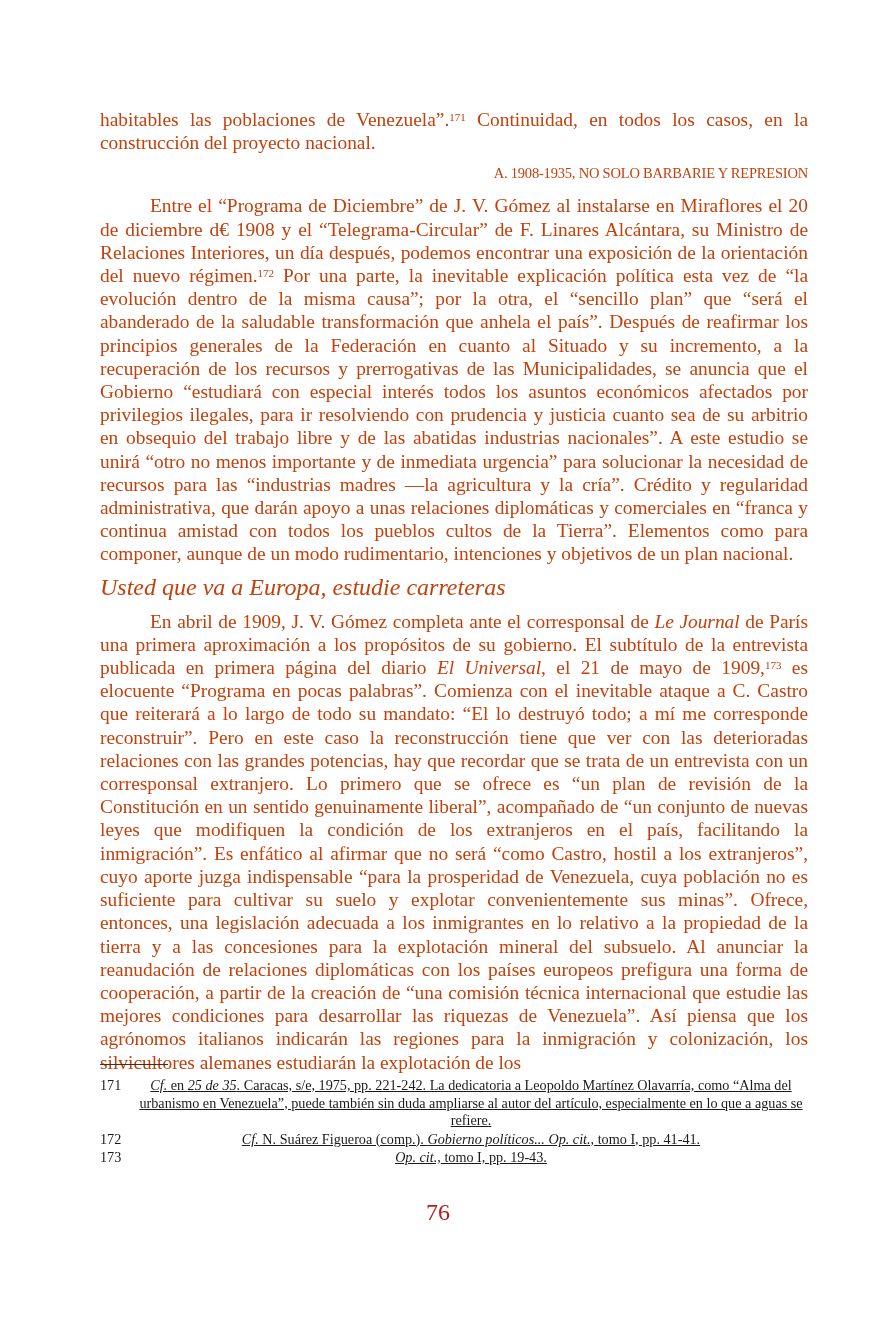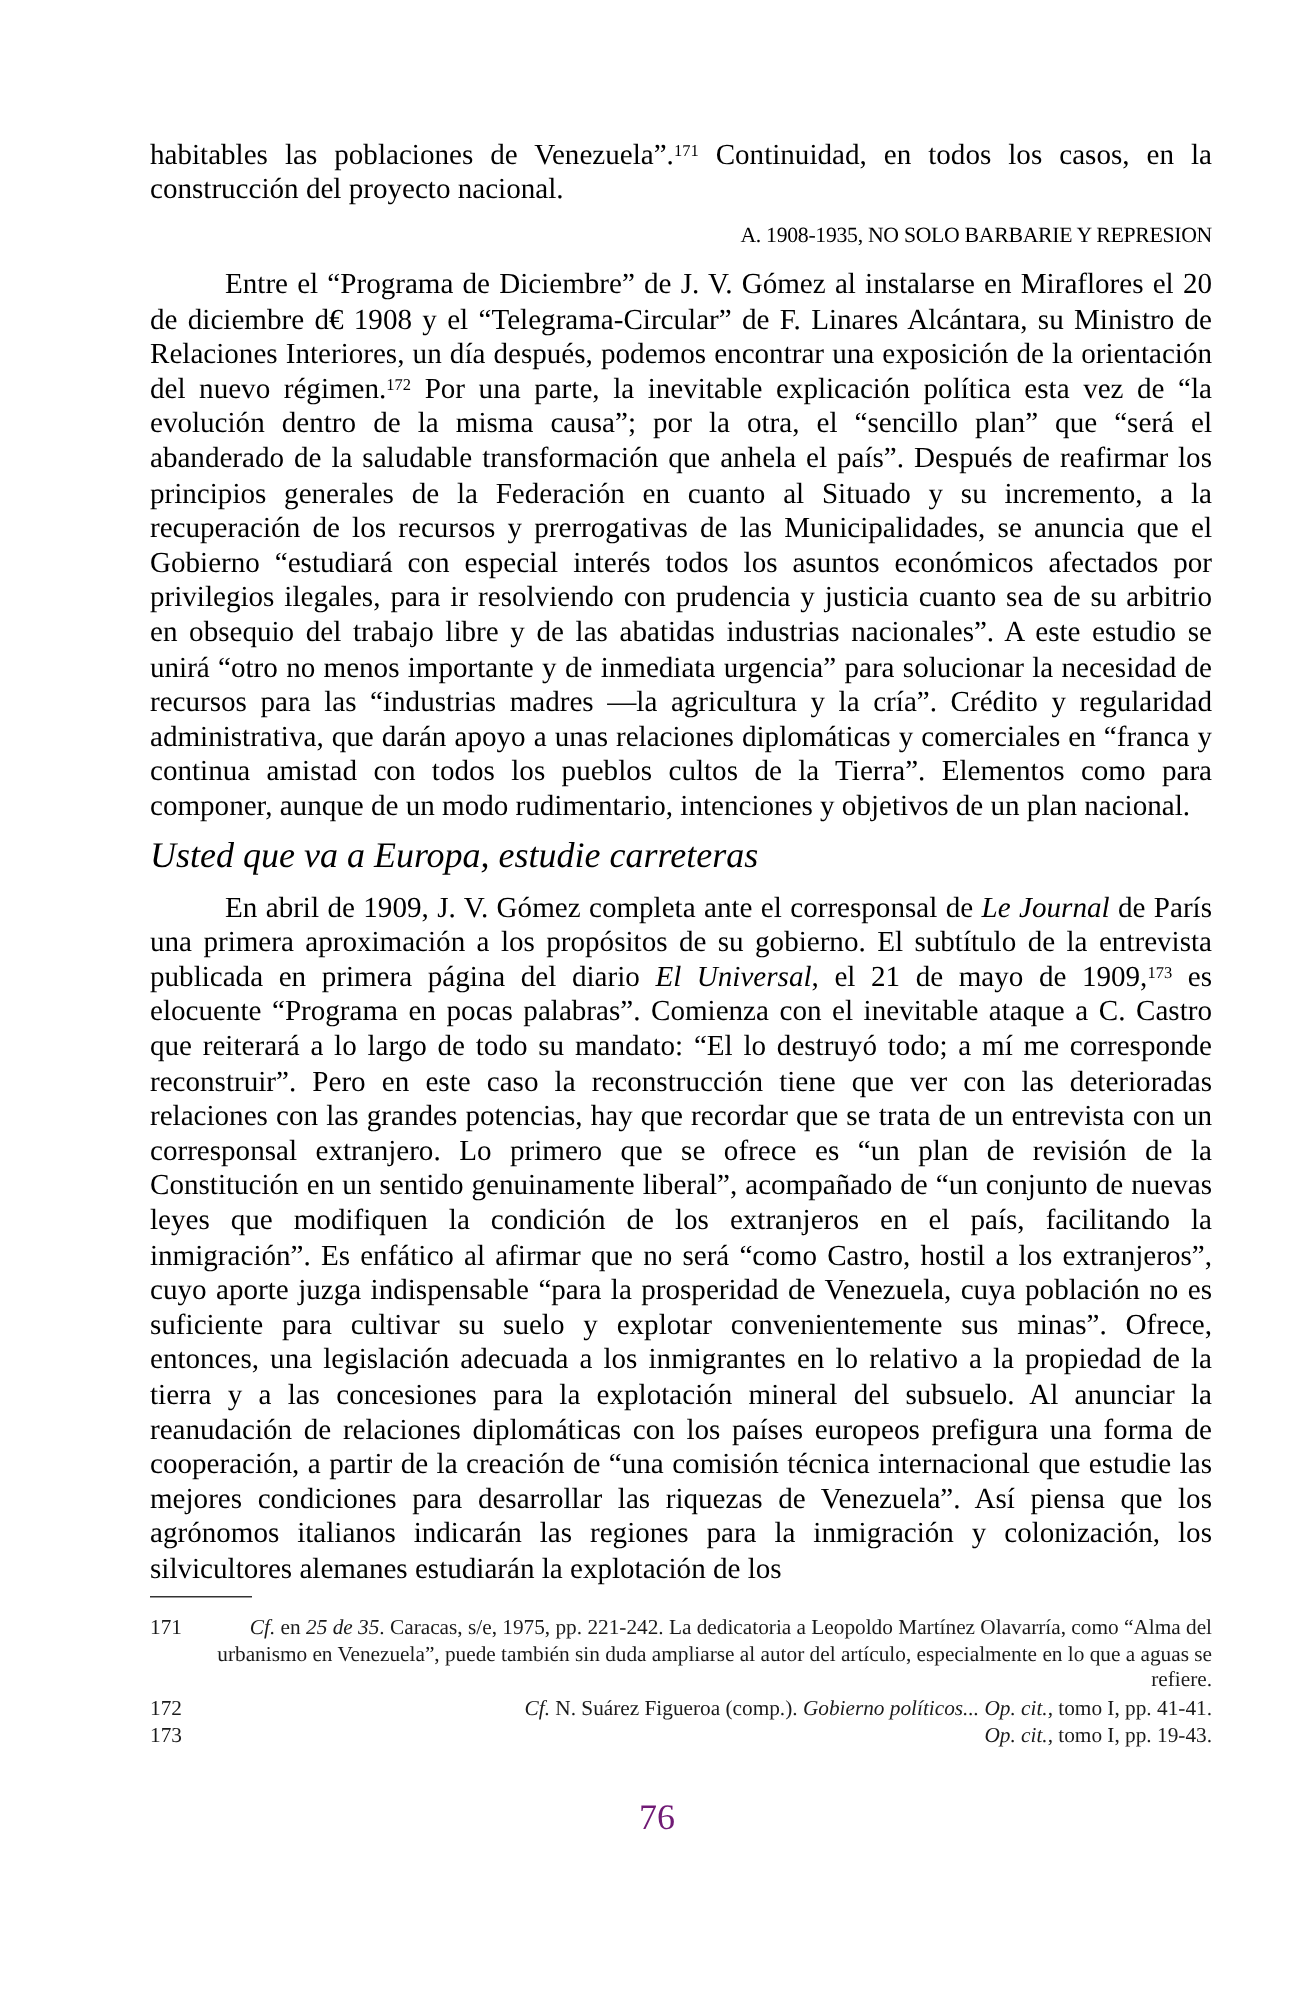--- a/index.html
+++ b/index.html
@@ -1,35 +1,35 @@
 <!DOCTYPE html>
 <html><head>
 <meta charset="utf-8">
 <style>
   html, body { margin: 0; padding: 0; background: #ffffff; }
   body { width: 876px; height: 1337px; position: relative; overflow: hidden; }
   .page {
-    position: absolute; left: 100px; top: 92px; width: 708px;
+    position: absolute; left: 100px; top: 108px; width: 708px;
     font-family: "Liberation Serif", "DejaVu Serif", serif;
-    color: #000000;
+    color: #c2410c;
   }
   .body-text { font-size: 19.4px; line-height: 23.2px; text-align: justify; margin: 0; }
   .lead { margin: 0; }
   .indent { text-indent: 50px; }
   .section-heading { font-size: 14.5px; line-height: 18px; margin: 10px 0 12px 0; letter-spacing: -0.2px; text-align: right; }
   .subheading { font-size: 24px; font-style: italic; margin: 10px 0 11px 0; line-height: 23px; }
   sup.fnref { font-size: 11px; vertical-align: 5px; line-height: 0; }
   .footnote-rule { position: absolute; left: 100px; top: 1064px; width: 68px; height: 0; border-top: 1px solid #333; }
   .footnotes { position: absolute; left: 100px; top: 1077px; width: 708px;
     font-family: "Liberation Serif", "DejaVu Serif", serif; font-size: 14.2px; line-height: 17.5px; color: #1a1a1a; }
   .fn { display: flex; margin-bottom: 1px; }
   .fn-num { width: 34px; flex: 0 0 34px; }
-  .fn-text { flex: 1; text-align: right; }
+  .fn-text { flex: 1; text-align: center; text-decoration: underline; }
   .page-number { position: absolute; left: 0; width: 876px; top: 1199px; text-align: center;
-    font-family: "Liberation Serif", "DejaVu Serif", serif; font-size: 24px; color: #701a75; }
+    font-family: "Liberation Serif", "DejaVu Serif", serif; font-size: 24px; color: #b91c1c; }
   i { font-style: italic; }
 </style>
 </head>
 <body>
 
 <div class="page">
   <p class="body-text lead"><span>habitables las poblaciones de Venezuela”.</span><sup class="fnref">171</sup><span> Continuidad, en todos los casos, en la construcción del proyecto nacional.</span></p>
 
   <div class="section-heading">A. 1908-1935, NO SOLO BARBARIE Y REPRESION</div>
 

